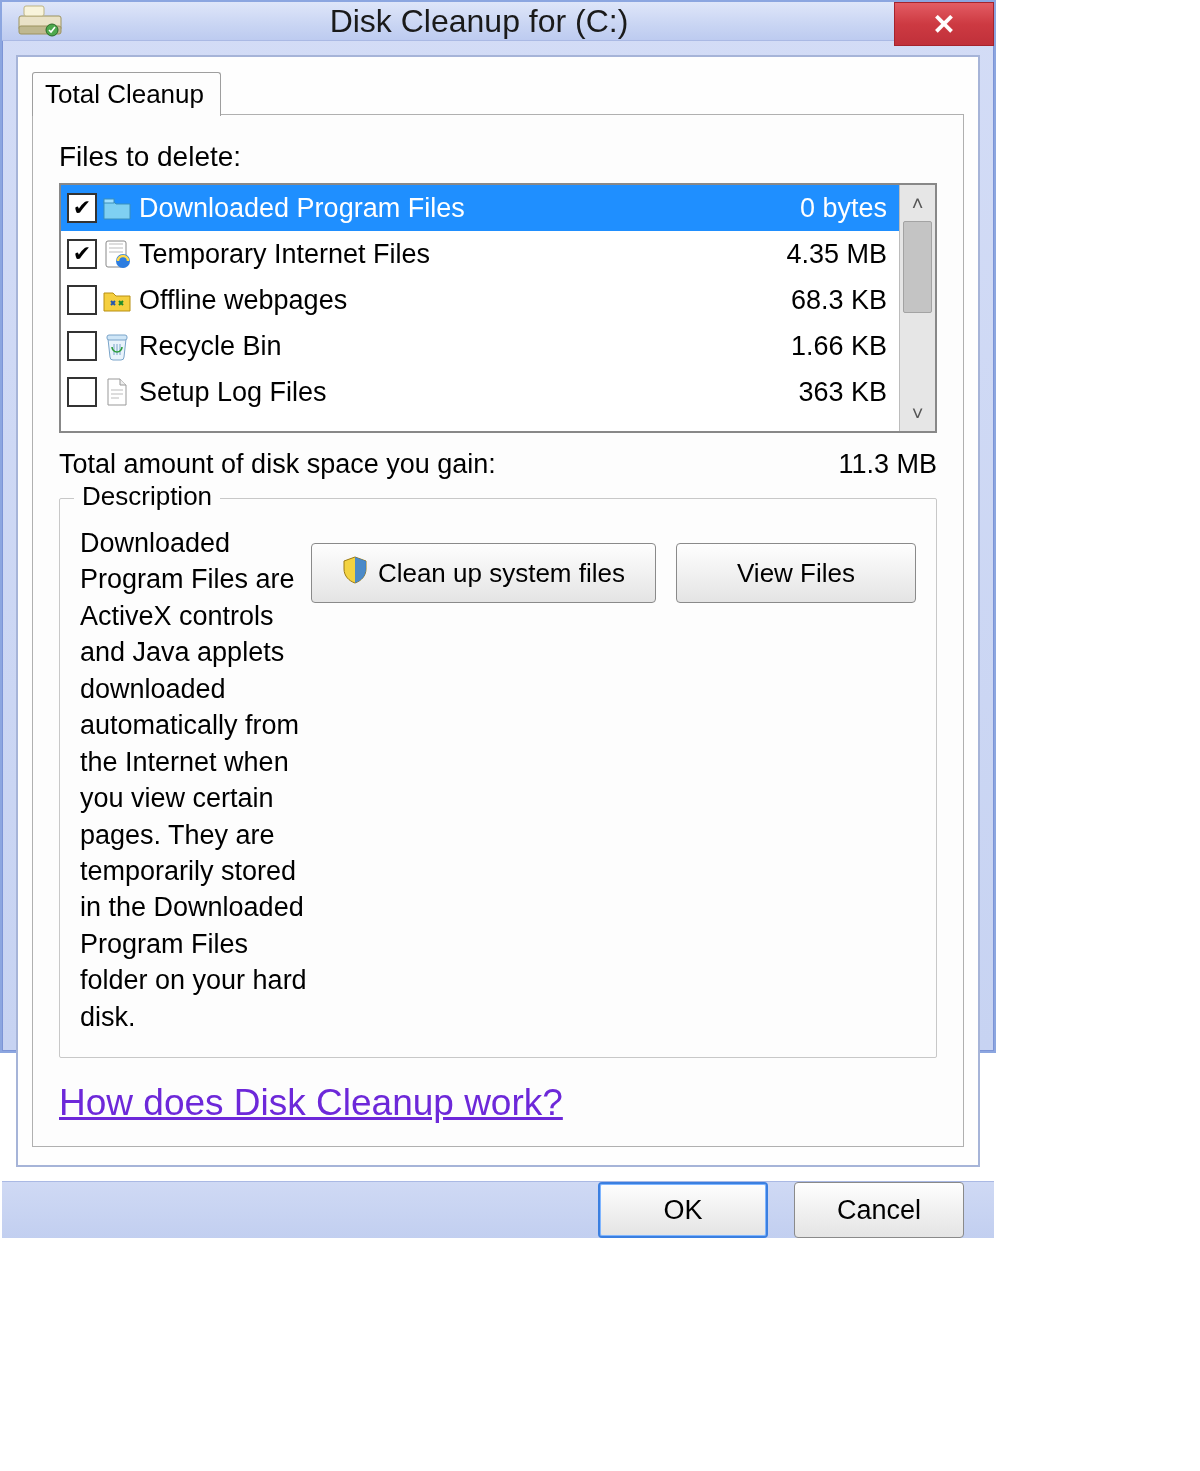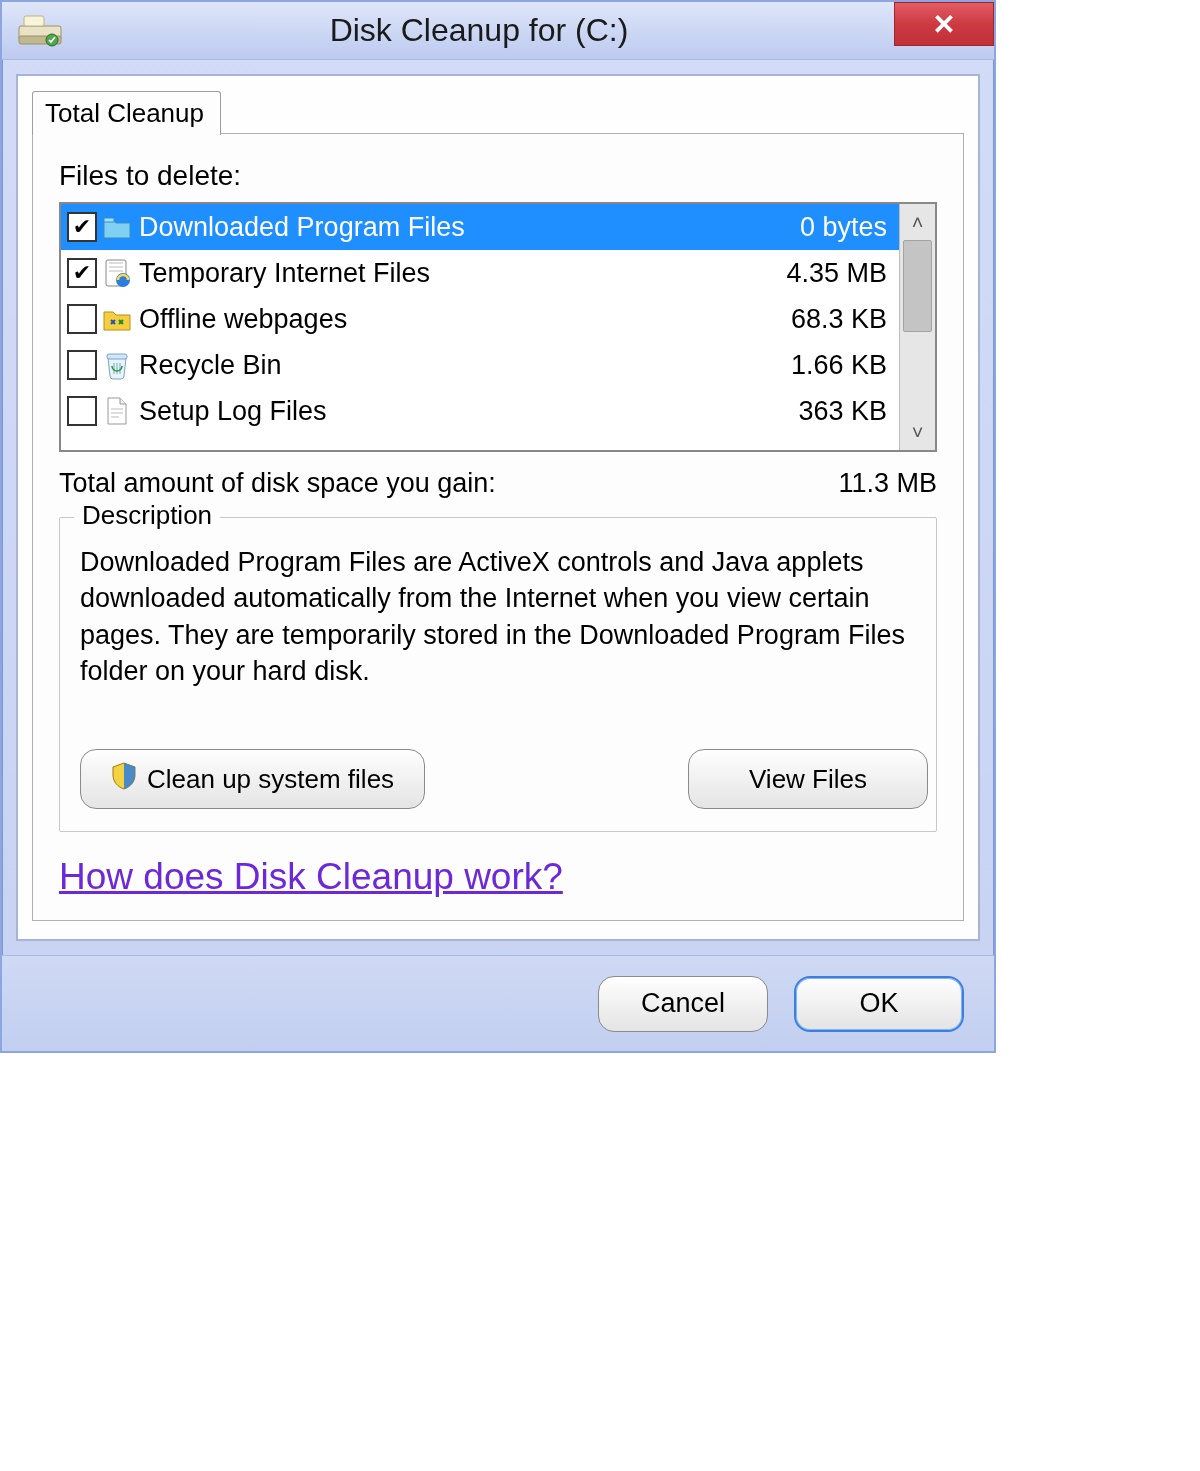--- a/index.html
+++ b/index.html
@@ -203,24 +203,24 @@
     display: flex;
     font-size: 27px;
     margin-bottom: 18px;
   }
   .total-row .label { flex:1; }
   .total-row .value { min-width: 160px; text-align: right; }
   .desc-group {
     border: 1px solid #c8c8c8;
     border-radius: 2px;
     position: relative;
-    padding: 26px 8px 22px 20px;
-    flex: 1;
-    display: flex;
-    flex-direction: column;
+    padding: 26px 20px 22px 20px;
+    flex: 1;
+    display: flex;
+    flex-direction: row;
   }
   .desc-group .legend {
     position: absolute;
     top: -18px;
     left: 14px;
     background: #fdfdfd;
     padding: 0 8px;
     font-size: 26px;
   }
   .desc-text {
@@ -231,21 +231,21 @@
   .desc-buttons {
     display: flex;
     justify-content: space-between;
     gap: 20px;
     margin-top: 18px;
   }
   .btn {
     height: 60px;
     background: linear-gradient(to bottom, #fefefe, #e4e4e4);
     border: 1px solid #8a8a8a;
-    border-radius: 16px;
+    border-radius: 4px;
     font-size: 26px;
     display: inline-flex;
     align-items: center;
     justify-content: center;
     gap: 10px;
     padding: 0 30px;
     min-width: 200px;
   }
   .btn.wide { min-width: 340px; }
   .help-link {
@@ -407,21 +407,21 @@
       </div>
 
       <a class="help-link" href="#">
         <span>How does Disk Cleanup work?</span>
       </a>
 
     </div>
   </div>
 
   <div class="footer">
+    <button class="btn primary">
+      <span>OK</span>
+    </button>
     <button class="btn">
       <span>Cancel</span>
     </button>
-    <button class="btn primary">
-      <span>OK</span>
-    </button>
   </div>
 
 </div>
 
 </body></html>

